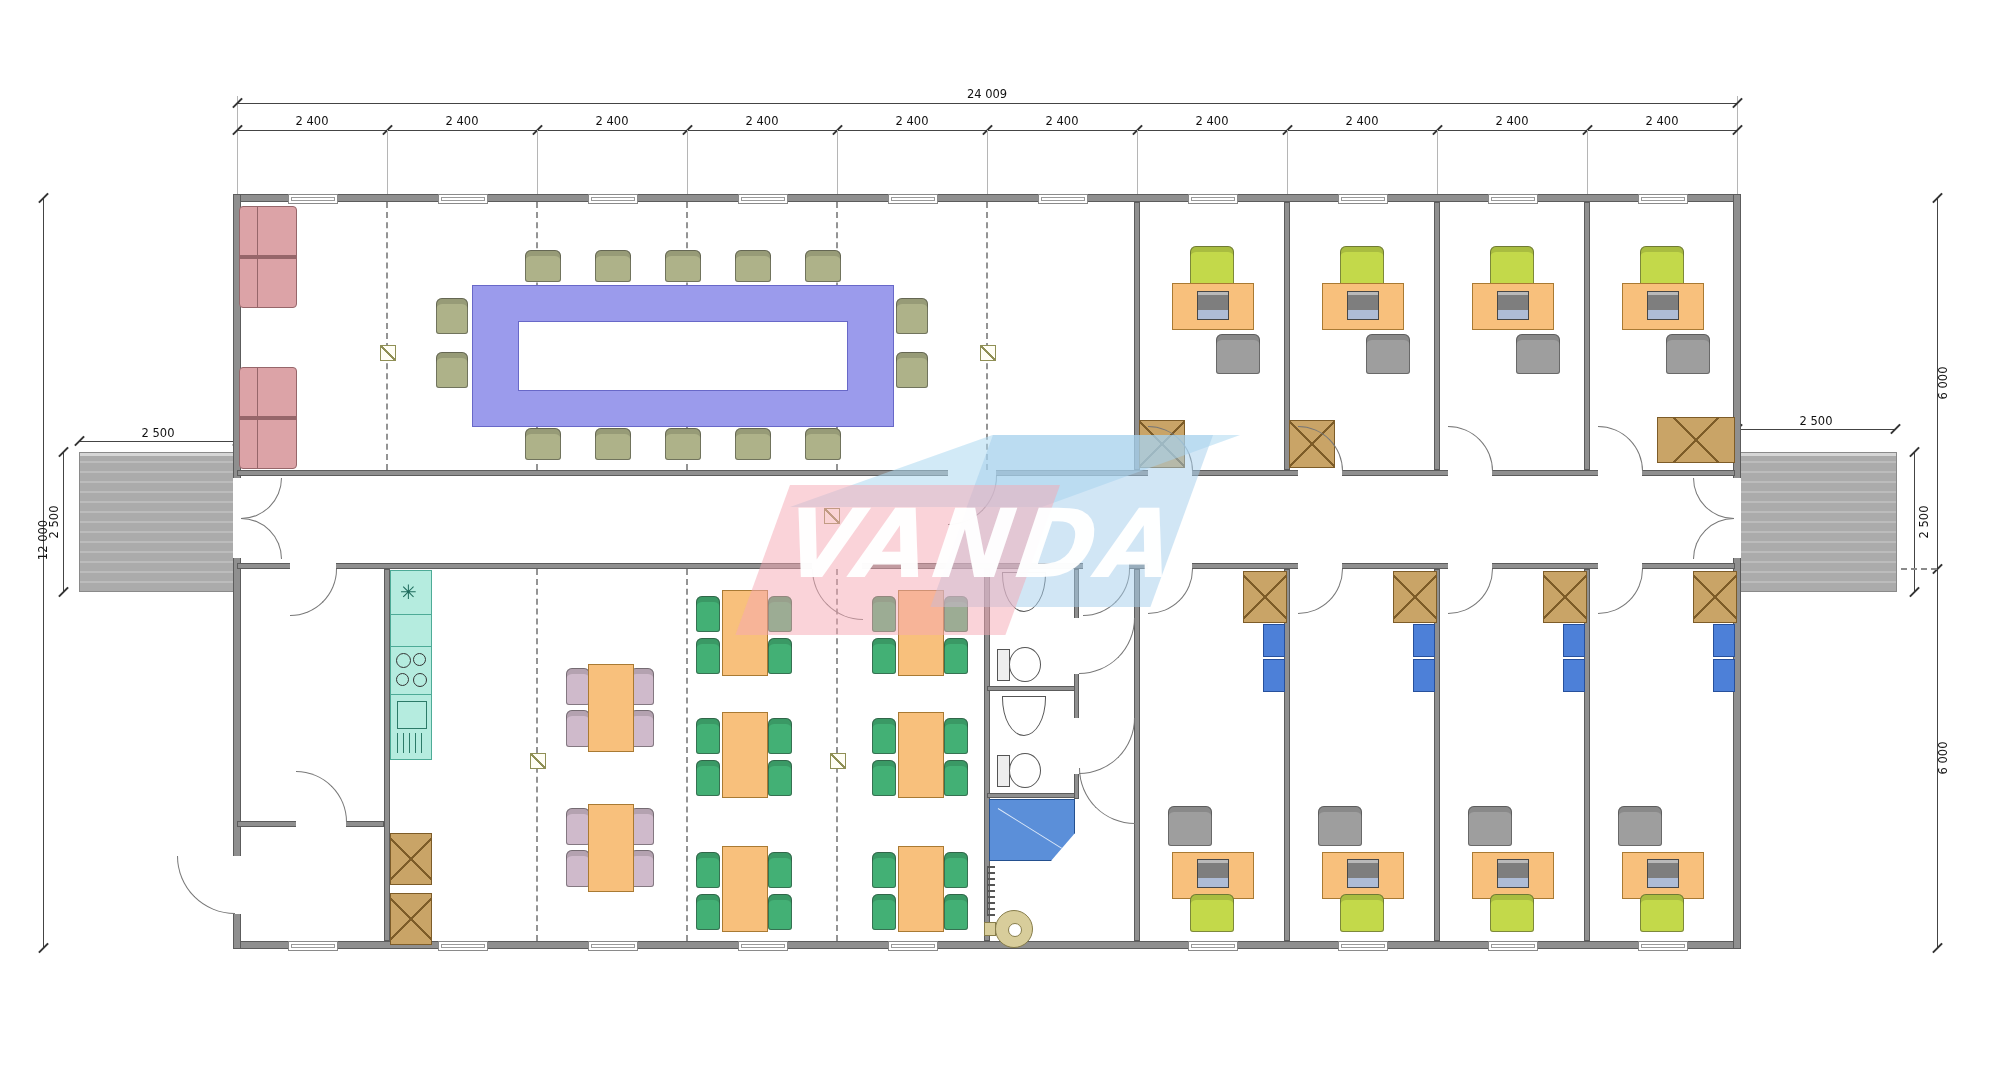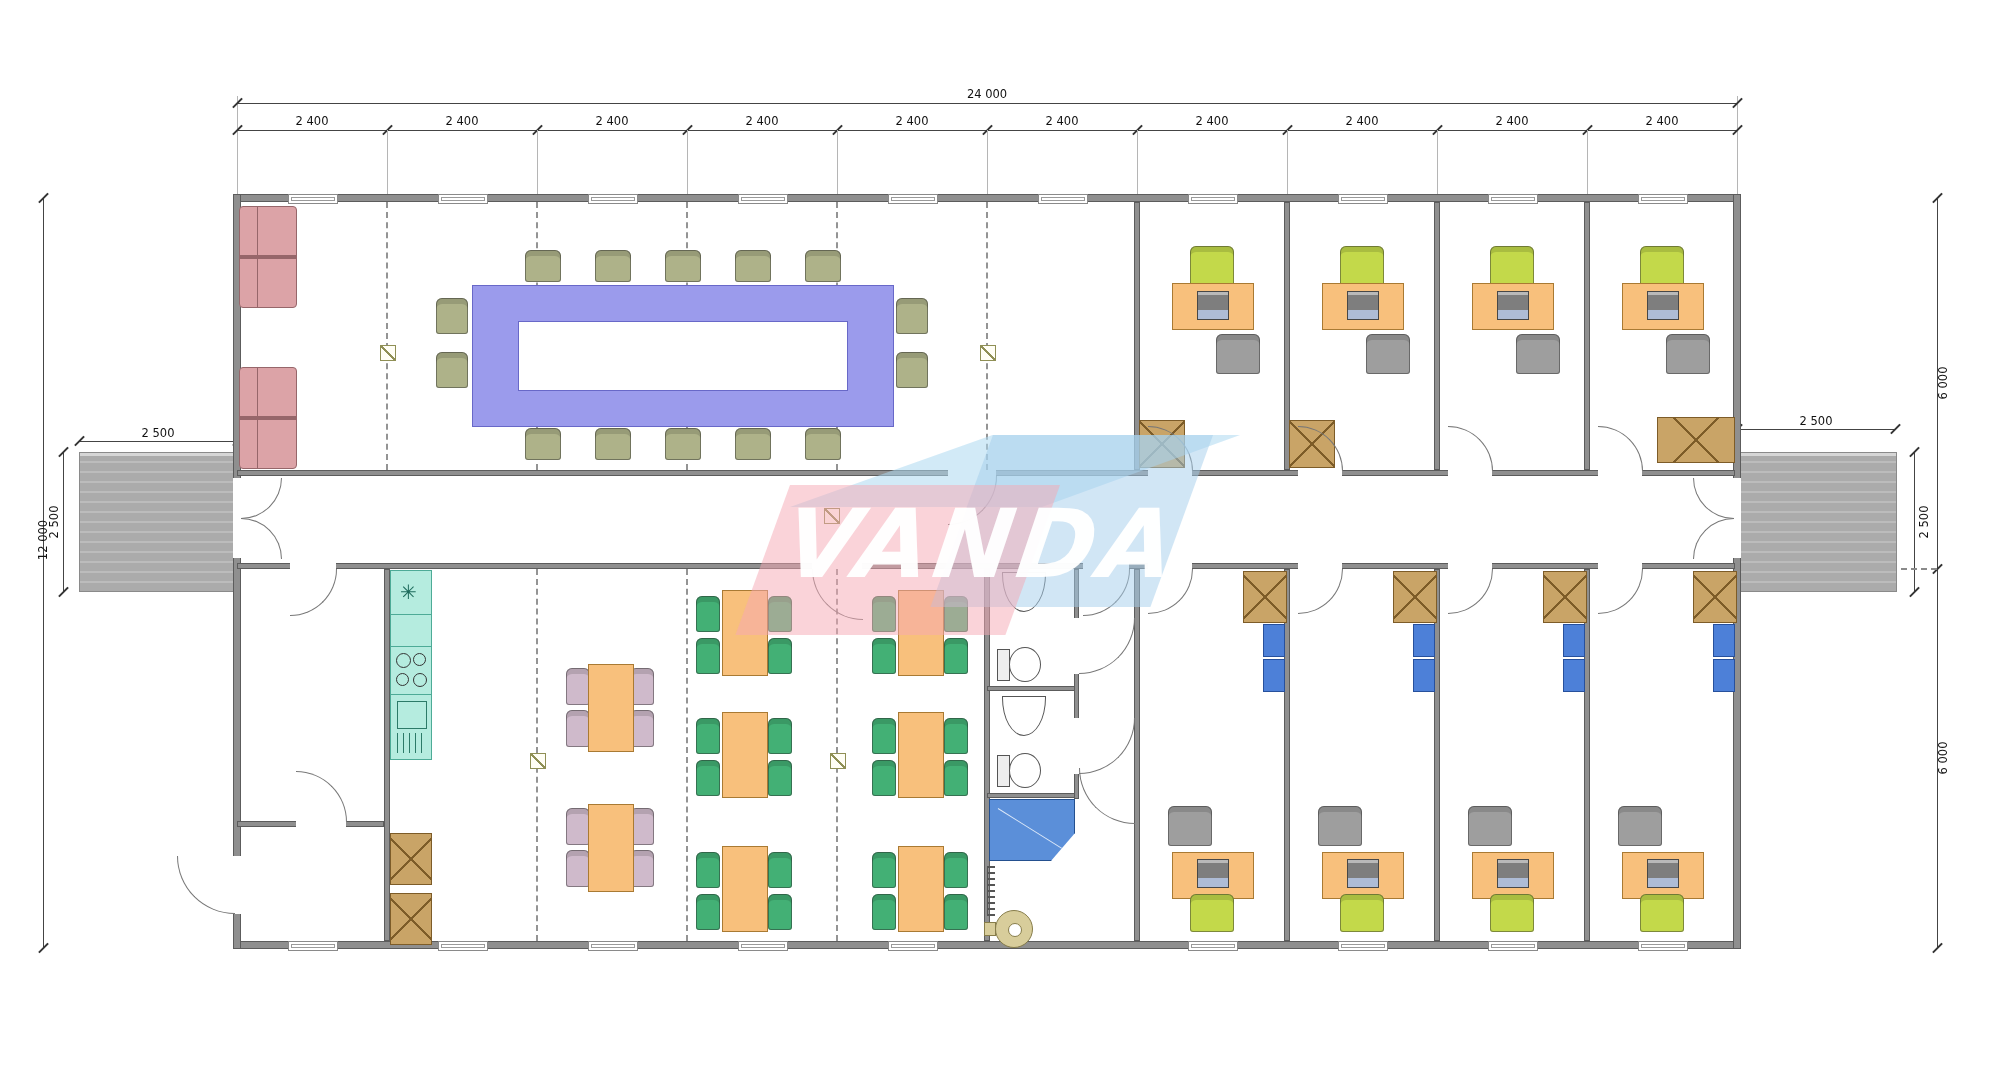--- a/index.html
+++ b/index.html
@@ -36,21 +36,21 @@
 </head>
 <body>
 
 <div id="canvas">
 
   <div class="xl" style="left:237px;top:96px;width:1px;height:99px"></div>
   <div class="xl" style="left:1737px;top:96px;width:1px;height:99px"></div>
   <div class="dl" style="left:237px;top:103px;width:1500px;height:1px"></div>
   <div class="tk" style="left:231px;top:102px"></div>
   <div class="tk" style="left:1731px;top:102px"></div>
-  <div class="lb" style="left:937px;top:87px;width:100px">24 000</div>
+  <div class="lb" style="left:937px;top:87px;width:100px">24 009</div>
   <div class="dl" style="left:237px;top:130px;width:1500px;height:1px"></div>
   <div class="tk" style="left:231px;top:129px"></div>
     <div class="tk" style="left:381px;top:129px"></div>
     <div class="tk" style="left:531px;top:129px"></div>
     <div class="tk" style="left:681px;top:129px"></div>
     <div class="tk" style="left:831px;top:129px"></div>
     <div class="tk" style="left:981px;top:129px"></div>
     <div class="tk" style="left:1131px;top:129px"></div>
     <div class="tk" style="left:1281px;top:129px"></div>
     <div class="tk" style="left:1431px;top:129px"></div>

